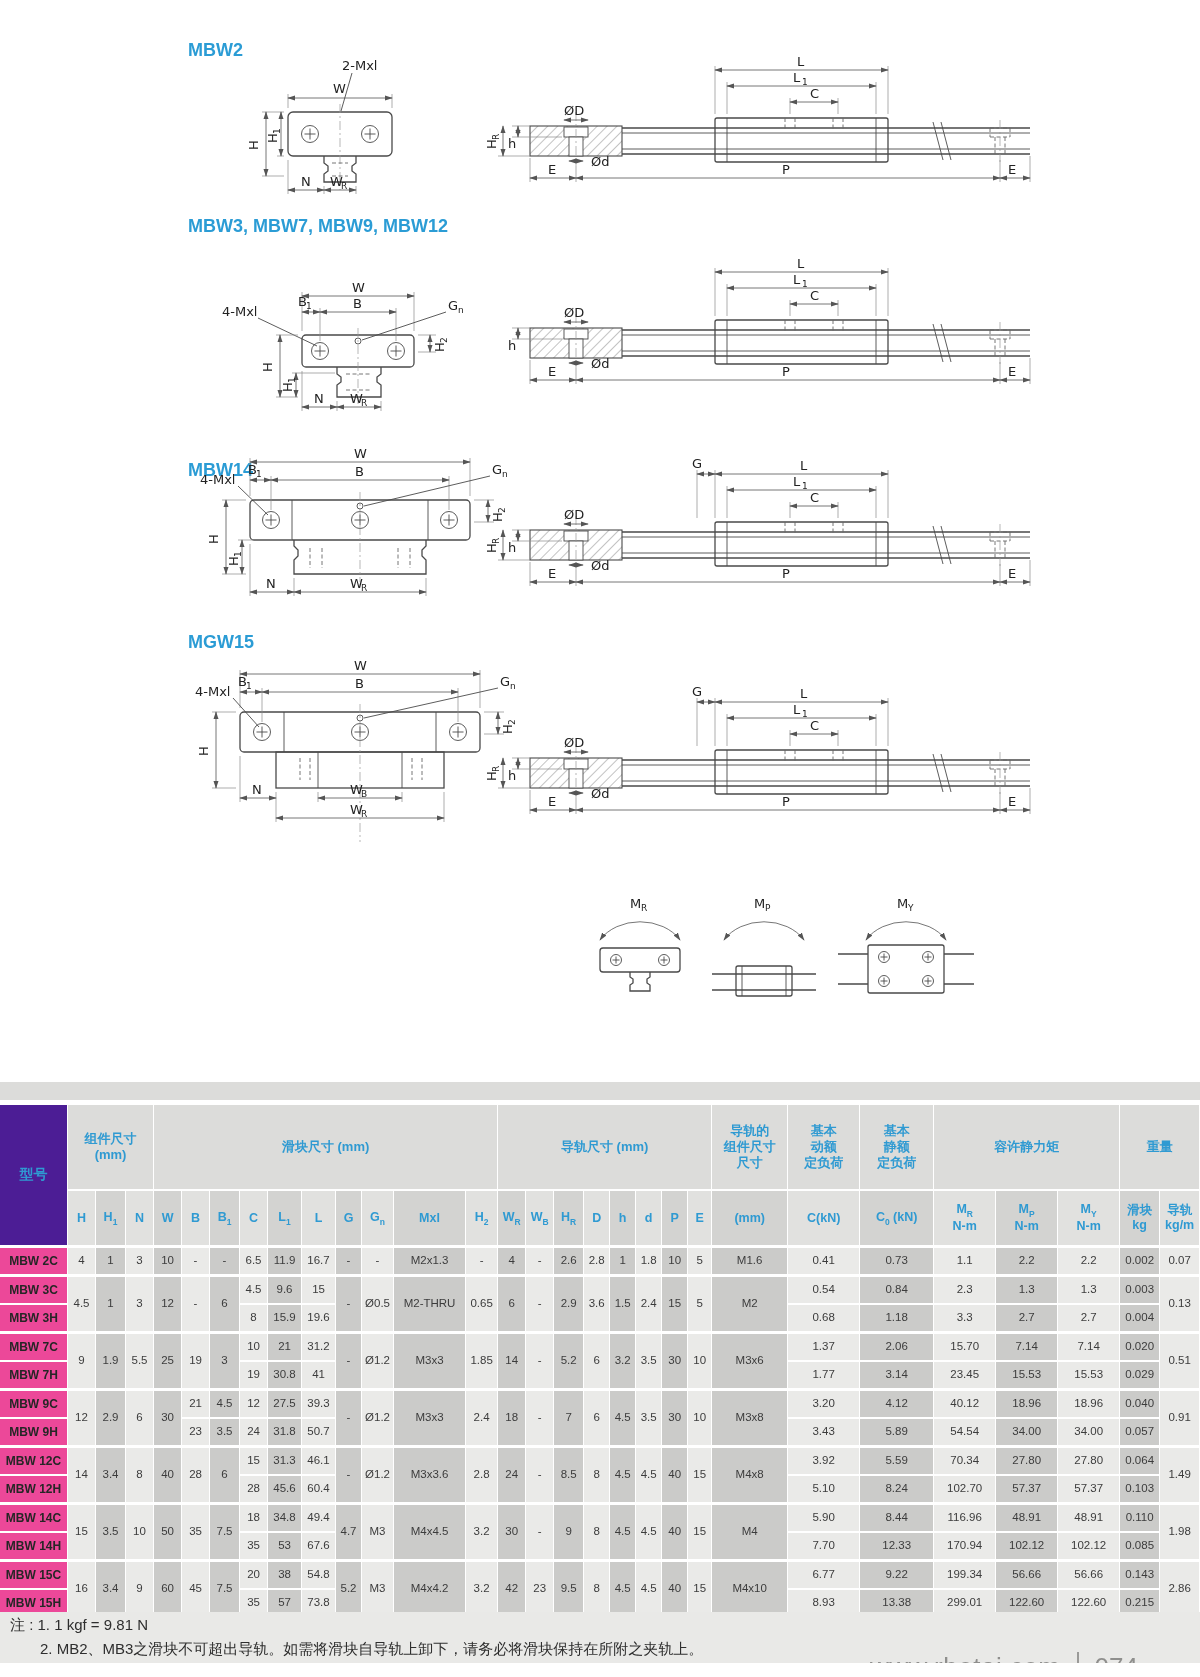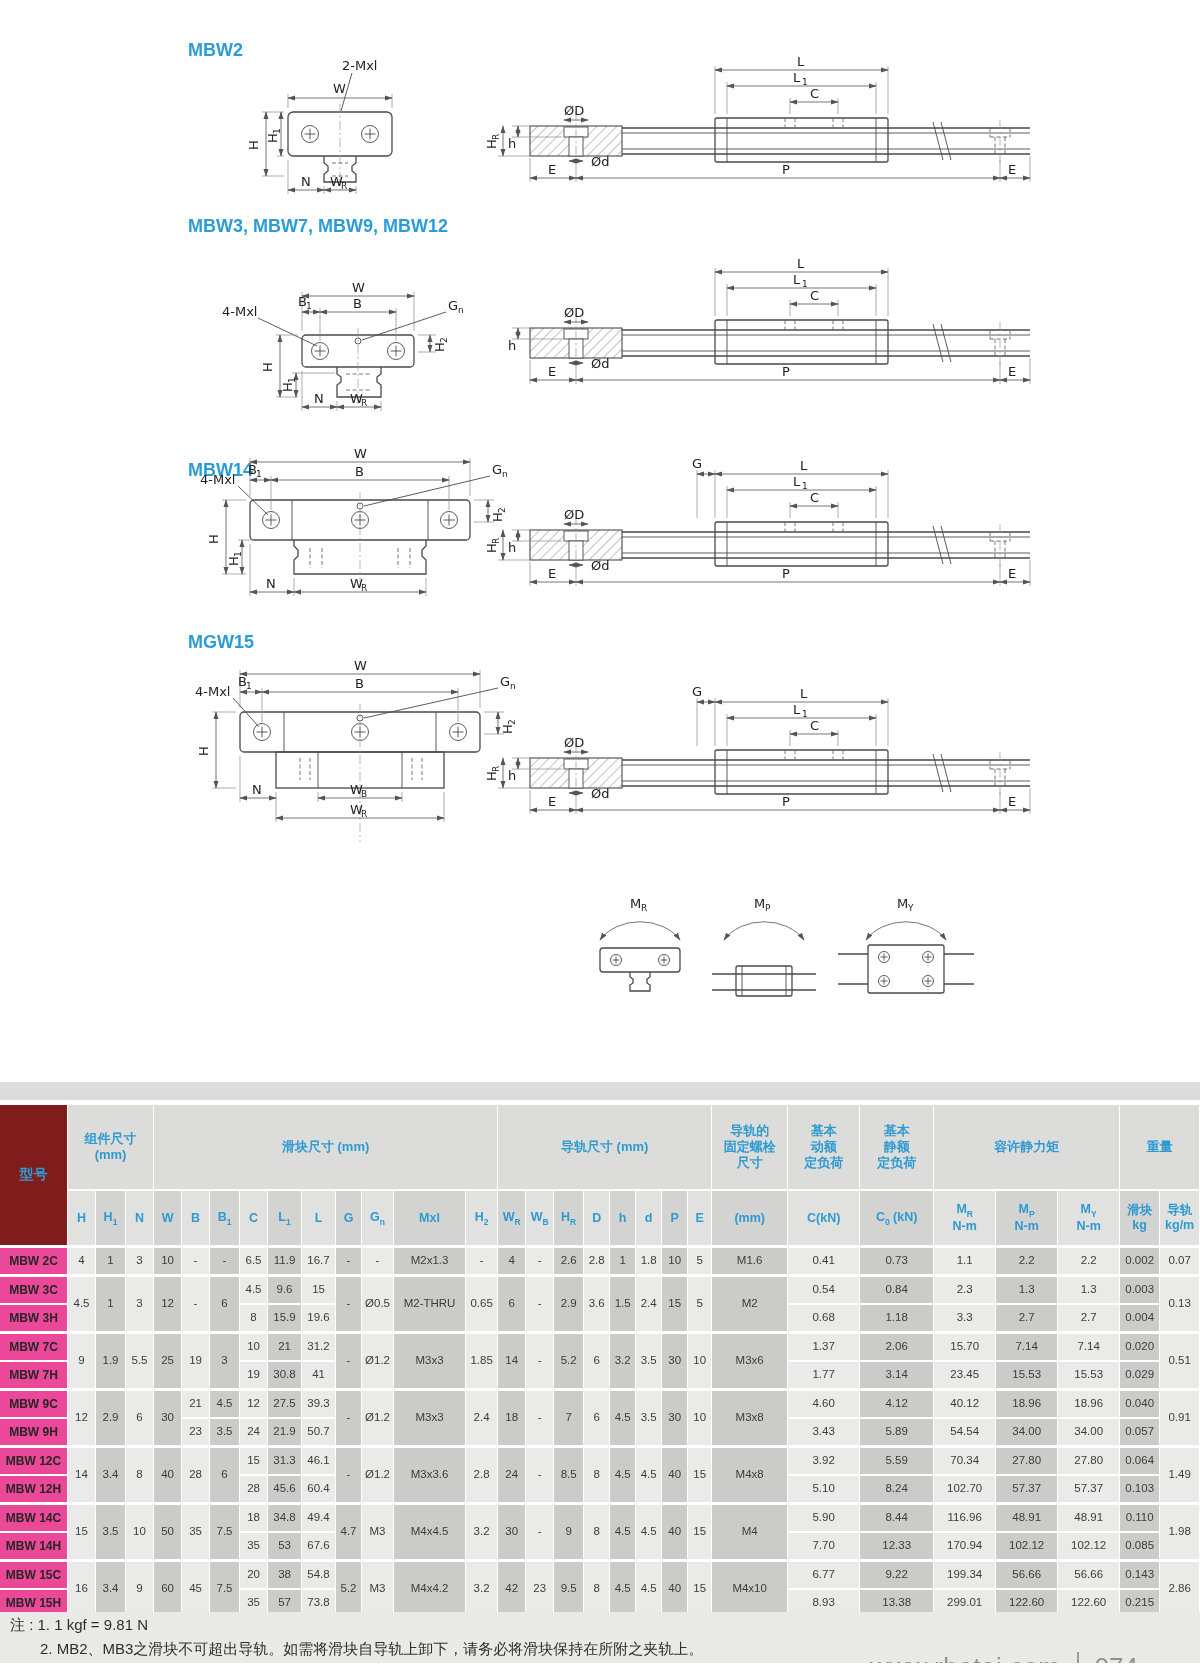--- a/index.html
+++ b/index.html
@@ -19,21 +19,21 @@
   text.sb{font:9px "DejaVu Sans","Liberation Sans",sans-serif;fill:#222;}
   
   #tablewrap{position:absolute;left:0;top:1082px;width:1200px;}
   #topstrip{height:18px;background:#dcdcda;margin-bottom:5px;}
   table.spec{width:1200px;border-collapse:separate;border-spacing:0;table-layout:fixed;}
   table.spec th,table.spec td{padding:0;margin:0;text-align:center;vertical-align:middle;
       border-right:1px solid #fff;overflow:hidden;}
   thead tr:nth-child(1) th{height:84px;}
   thead tr:nth-child(2) th{height:54px;border-top:2px solid #fff;}
   .hg{background:#dcdcda;color:#2f9ad2;font-size:13px;font-weight:bold;white-space:pre-line;line-height:1.25;}
-  .hm{background:#7f1d1d;color:#2f9ad2;font-size:14px;font-weight:bold;}
+  .hm{background:#4c1d95;color:#2f9ad2;font-size:14px;font-weight:bold;}
   .hs{color:#2f9ad2;font-size:12.5px;font-weight:bold;line-height:1.2;}
   .hs sub{font-size:8.5px;}
   .hs .u2{font-weight:bold;}
   .sl{background:#e1e1df;}
   .sd{background:#d3d3d1;}
   tbody td{height:26px;font-size:11.5px;color:#3c3c3c;line-height:1;}
   td.c-m{background:#ec4899;color:#262626;font-weight:bold;font-size:12px;}
   td.c-a{background:#eaeae8;}
   td.c-b{background:#cbcbc9;}
   tr.g>td{border-top:3px solid #fff;}
@@ -476,21 +476,21 @@
           <col style="width: 40px;">
         </colgroup>
       <thead>
         <tr>
           <th class="hm" rowspan="2">型号</th>
           <th class="hg" colspan="3">组件尺寸
 (mm)</th>
           <th class="hg" colspan="10">滑块尺寸 (mm)</th>
           <th class="hg" colspan="8">导轨尺寸 (mm)</th>
           <th class="hg">导轨的
-固定螺栓
+组件尺寸
 尺寸</th>
           <th class="hg">基本
 动额
 定负荷</th>
           <th class="hg">基本
 静额
 定负荷</th>
           <th class="hg" colspan="3">容许静力矩</th>
           <th class="hg" colspan="2">重量</th>
         </tr>
@@ -727,34 +727,34 @@
             <td rowspan="2" class="c-a">2.4</td>
             <td rowspan="2" class="c-b">18</td>
             <td rowspan="2" class="c-a">-</td>
             <td rowspan="2" class="c-b">7</td>
             <td rowspan="2" class="c-a">6</td>
             <td rowspan="2" class="c-b">4.5</td>
             <td rowspan="2" class="c-a">3.5</td>
             <td rowspan="2" class="c-b">30</td>
             <td rowspan="2" class="c-a">10</td>
             <td rowspan="2" class="c-b">M3x8</td>
-            <td class="c-a">4.60</td>
+            <td class="c-a">3.20</td>
             <td class="c-b">4.12</td>
             <td class="c-a">40.12</td>
             <td class="c-b">18.96</td>
             <td class="c-a">18.96</td>
             <td class="c-b">0.040</td>
             <td rowspan="2" class="c-a">0.91</td>
           </tr>
           <tr class="s">
             <td class="c-m">MBW 9H</td>
             <td class="c-a">23</td>
             <td class="c-b">3.5</td>
             <td class="c-a">24</td>
-            <td class="c-b">21.9</td>
+            <td class="c-b">31.8</td>
             <td class="c-a">50.7</td>
             <td class="c-a">3.43</td>
             <td class="c-b">5.89</td>
             <td class="c-a">54.54</td>
             <td class="c-b">34.00</td>
             <td class="c-a">34.00</td>
             <td class="c-b">0.057</td>
           </tr>
           <tr class="g">
             <td class="c-m">MBW 12C</td>

